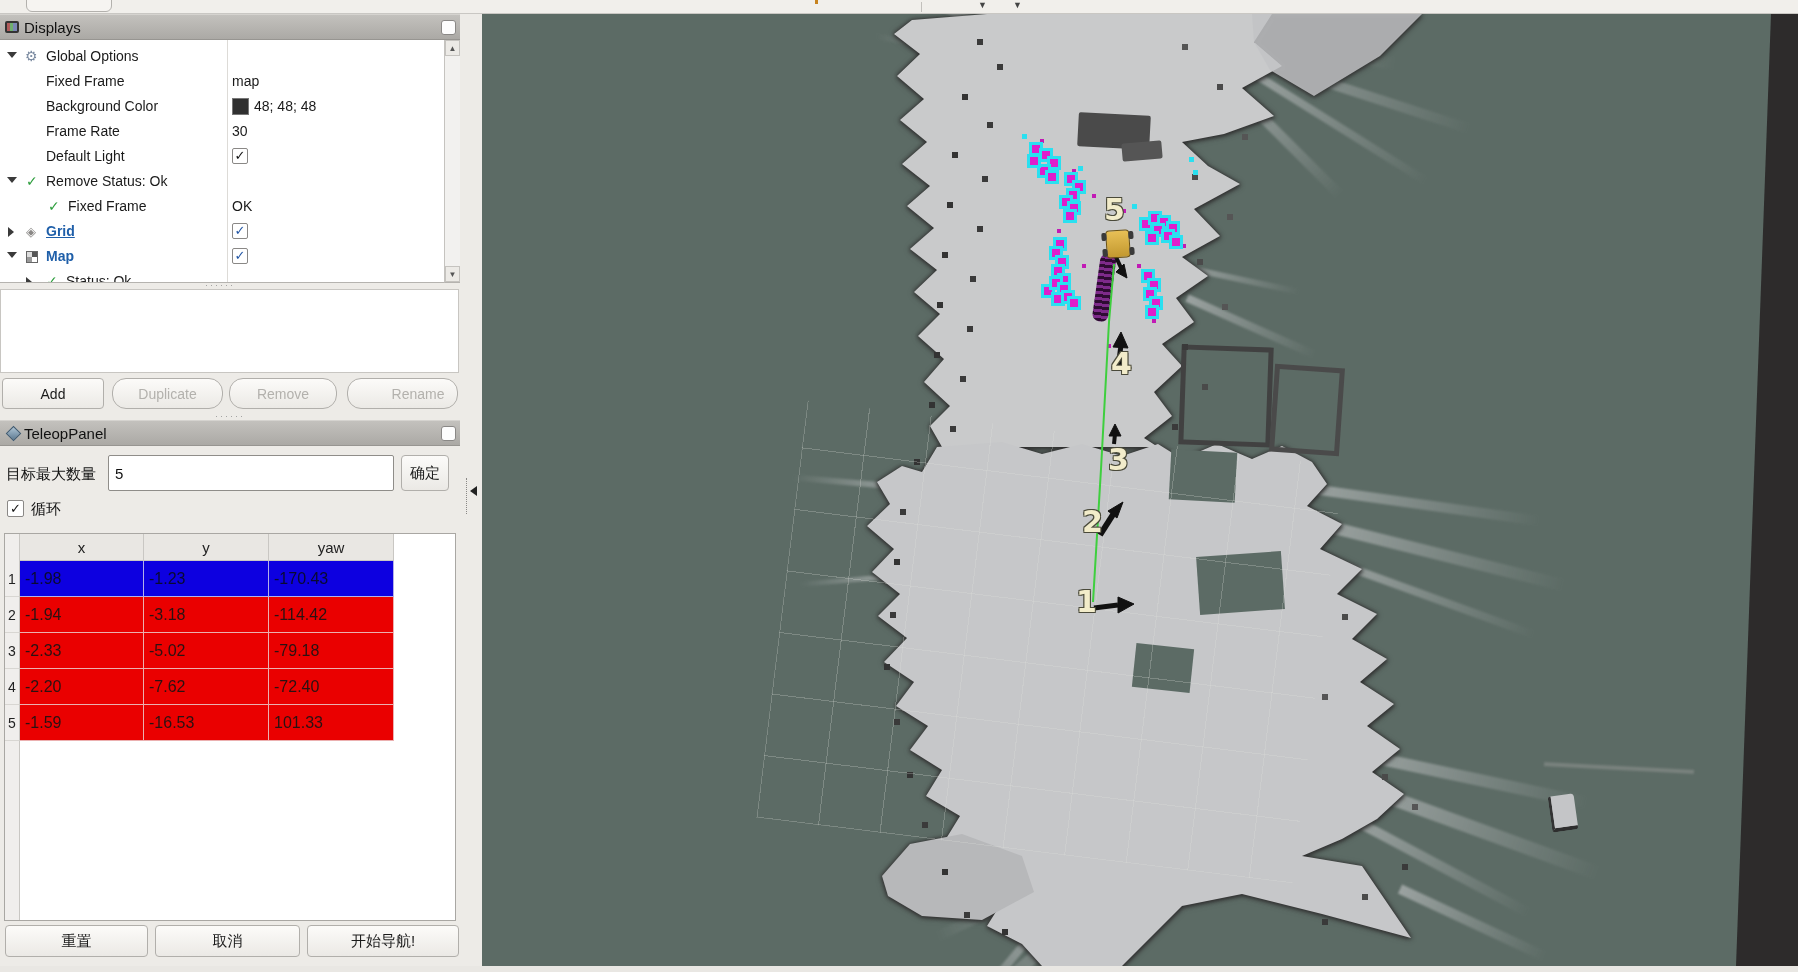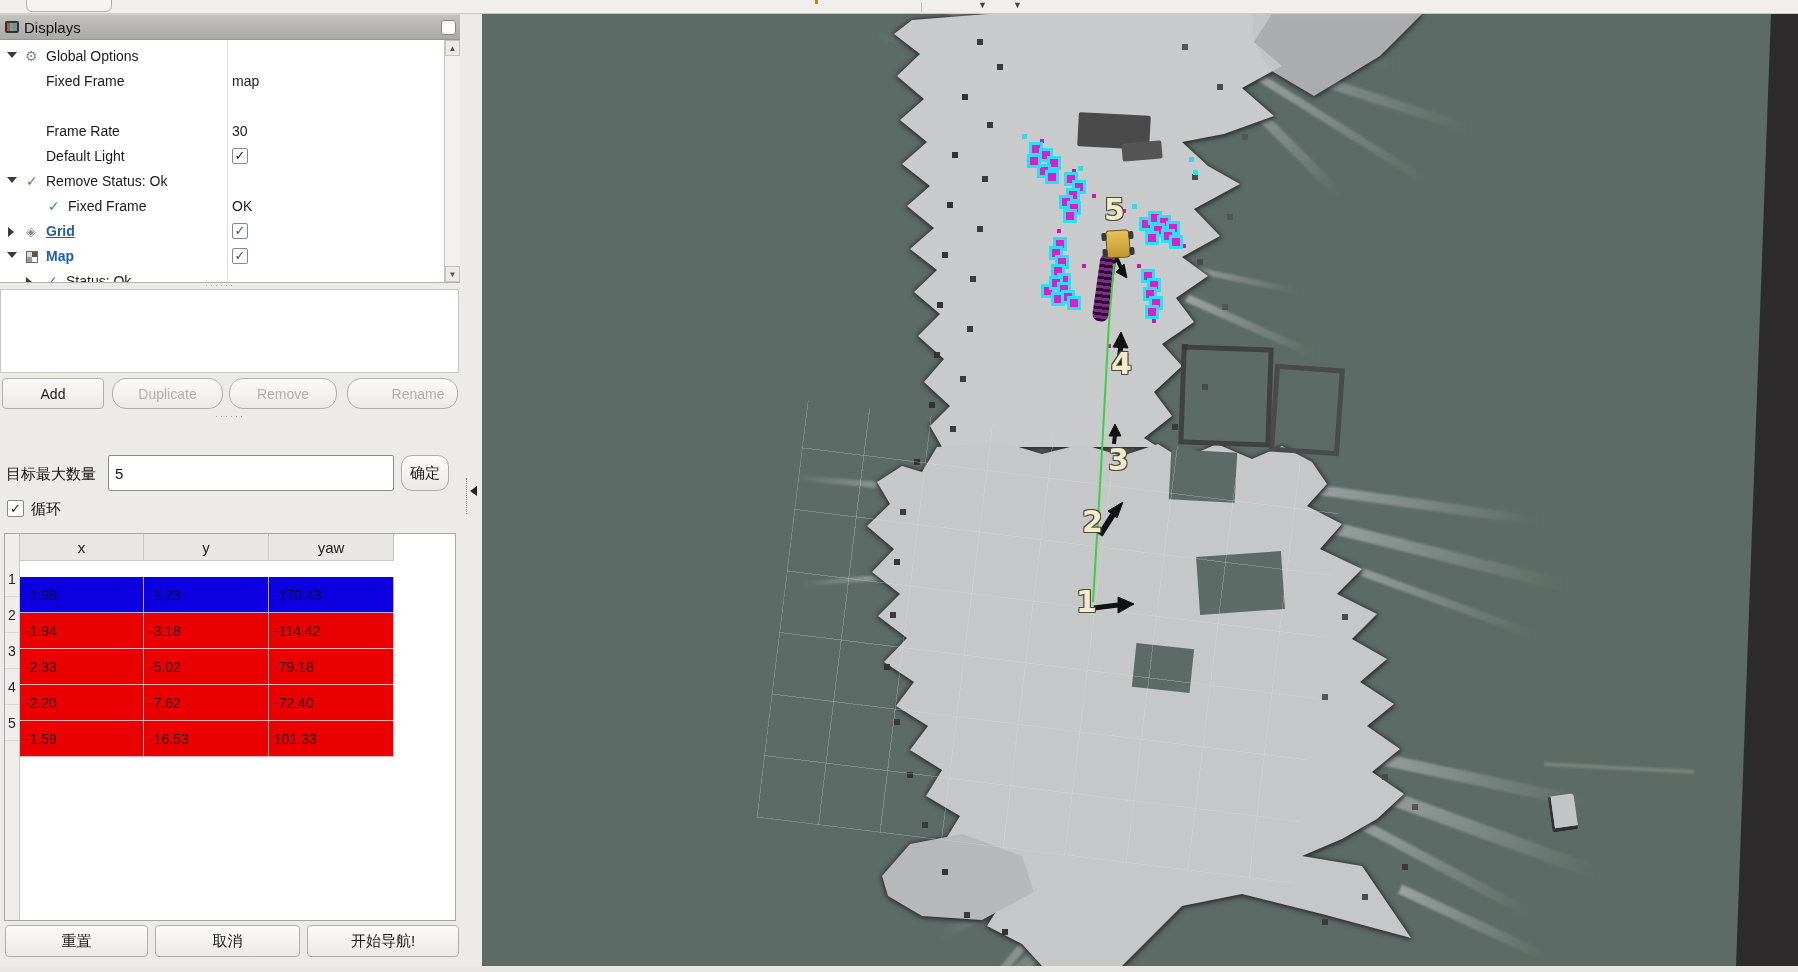--- a/index.html
+++ b/index.html
@@ -61,38 +61,38 @@
     border:1px solid #c8c6c2; }
 
   
   .teleop-title { top:420px; }
   .diamond-icon { position:absolute; left:8px; top:7px; width:11px; height:11px; transform:rotate(45deg);
     background:linear-gradient(135deg,#aec4d4,#5d7a92); border:1px solid #3e5a72; }
   .goal-label { position:absolute; left:6px; top:459px; font-size:15px; color:#111; line-height:30px; }
   .goal-input { position:absolute; left:108px; top:455px; width:286px; height:36px; background:#fff;
     border:1px solid #8f8d89; border-radius:2px; font-size:15px; padding-left:6px;
     font-family:"Liberation Sans",sans-serif; color:#111; }
-  .confirm-btn { left:401px; top:455px; width:48px; height:36px;border-radius:11px; }
+  .confirm-btn { left:401px; top:455px; width:48px; height:36px; }
   .loop-cb { left:7px; top:500px; }
   .loop-label { position:absolute; left:31px; top:500px; font-size:15px; color:#111; line-height:18px; }
 
   
   .wtable { position:absolute; left:4px; top:533px; width:452px; height:388px; background:#fff;
     border:1px solid #a9a7a3; }
   .wtable .gutter { position:absolute; left:0; top:0; width:15px; height:100%; background:#f0eeec;
     border-right:1px solid #c9c7c3; }
   .wtable .hrow { position:absolute; left:15px; top:0; width:374px; height:27px; background:#e9e7e3;
     border-bottom:1px solid #c9c7c3; }
   .wtable .hcell { position:absolute; top:0; height:27px; font-size:15px; color:#222; text-align:center;
     line-height:27px; border-right:1px solid #c9c7c3; }
   .wtable .row { position:absolute; left:0; width:389px; height:36px; }
   .wtable .rnum { position:absolute; left:0; top:0; width:15px; height:36px; background:#f0eeec;
     border-right:1px solid #c9c7c3; border-bottom:1px solid #d8d6d2; font-size:14px; color:#222;
     text-align:center; line-height:36px; }
-  .wtable .cell { position:absolute; top:16px; height:36px; font-size:14px; padding-left:5px;
+  .wtable .cell { position:absolute; top:0; height:36px; font-size:16px; padding-left:5px;
     line-height:36px; border-right:1px solid rgba(235,235,235,.75); border-bottom:1px solid rgba(235,235,235,.75); }
   .row.sel .cell { background:#0d00e0; color:#0a0a30; }
   .row.red .cell { background:#ea0000; color:#2a1212; }
   .c0 { left:15px; width:124px; } .c1 { left:139px; width:125px; } .c2 { left:264px; width:125px; }
 
   .action-btn { top:925px; height:32px; font-size:15px; }
 
   
   .collapse-handle { position:absolute; left:466px; top:478px; height:36px; border-left:1px dotted #8a8886; }
   .collapse-tri { position:absolute; left:470px; top:486px; width:0; height:0;
@@ -164,20 +164,25 @@
 
     <div class="trow" style="top:4px;">
       <span class="tri down" style="left:7px;"></span>
       <span class="gear-icon" style="left:25px;">⚙</span>
       <span class="lbl" style="left:46px;">Global Options</span>
     </div>
     <div class="trow" style="top:29px;">
       <span class="lbl" style="left:46px;">Fixed Frame</span>
       <span class="val">map</span>
     </div>
+    <div class="trow" style="top:54px;">
+      <span class="lbl" style="left:46px;">Background Color</span>
+      <span class="swatch"></span>
+      <span class="val" style="left:254px;">48; 48; 48</span>
+    </div>
     <div class="trow" style="top:79px;">
       <span class="lbl" style="left:46px;">Frame Rate</span>
       <span class="val">30</span>
     </div>
     <div class="trow" style="top:104px;">
       <span class="lbl" style="left:46px;">Default Light</span>
       <span class="cb cb-val">✓</span>
     </div>
     <div class="trow" style="top:129px;">
       <span class="tri down" style="left:7px;"></span>
@@ -216,20 +221,25 @@
   <div class="splitter-dots" style="left:205px; top:280px;">······</div>
   <div class="prop-empty"></div>
 
   <div class="btn" style="left:2px; top:378px; width:102px;">Add</div>
   <div class="btn disabled" style="left:112px; top:378px; width:111px;">Duplicate</div>
   <div class="btn disabled" style="left:229px; top:378px; width:108px;">Remove</div>
   <div class="btn disabled" style="left:347px; top:378px; width:111px;padding-left:31px;">Rename</div>
 
   <div class="splitter-dots" style="left:215px; top:411px;">······</div>
 
+  <div class="titlebar teleop-title">
+    <span class="diamond-icon"></span>
+    <span class="t-label">TeleopPanel</span>
+    <span class="float-btn"></span>
+  </div>
 
   <div class="goal-label">目标最大数量</div>
   <input class="goal-input" value="5" style="">
   <div class="btn confirm-btn" style="height:36px;font-size:15px;">确定</div>
 
   <span class="cb loop-cb">✓</span>
   <div class="loop-label">循环</div>
 
   <div class="wtable">
     <div class="gutter"></div>

